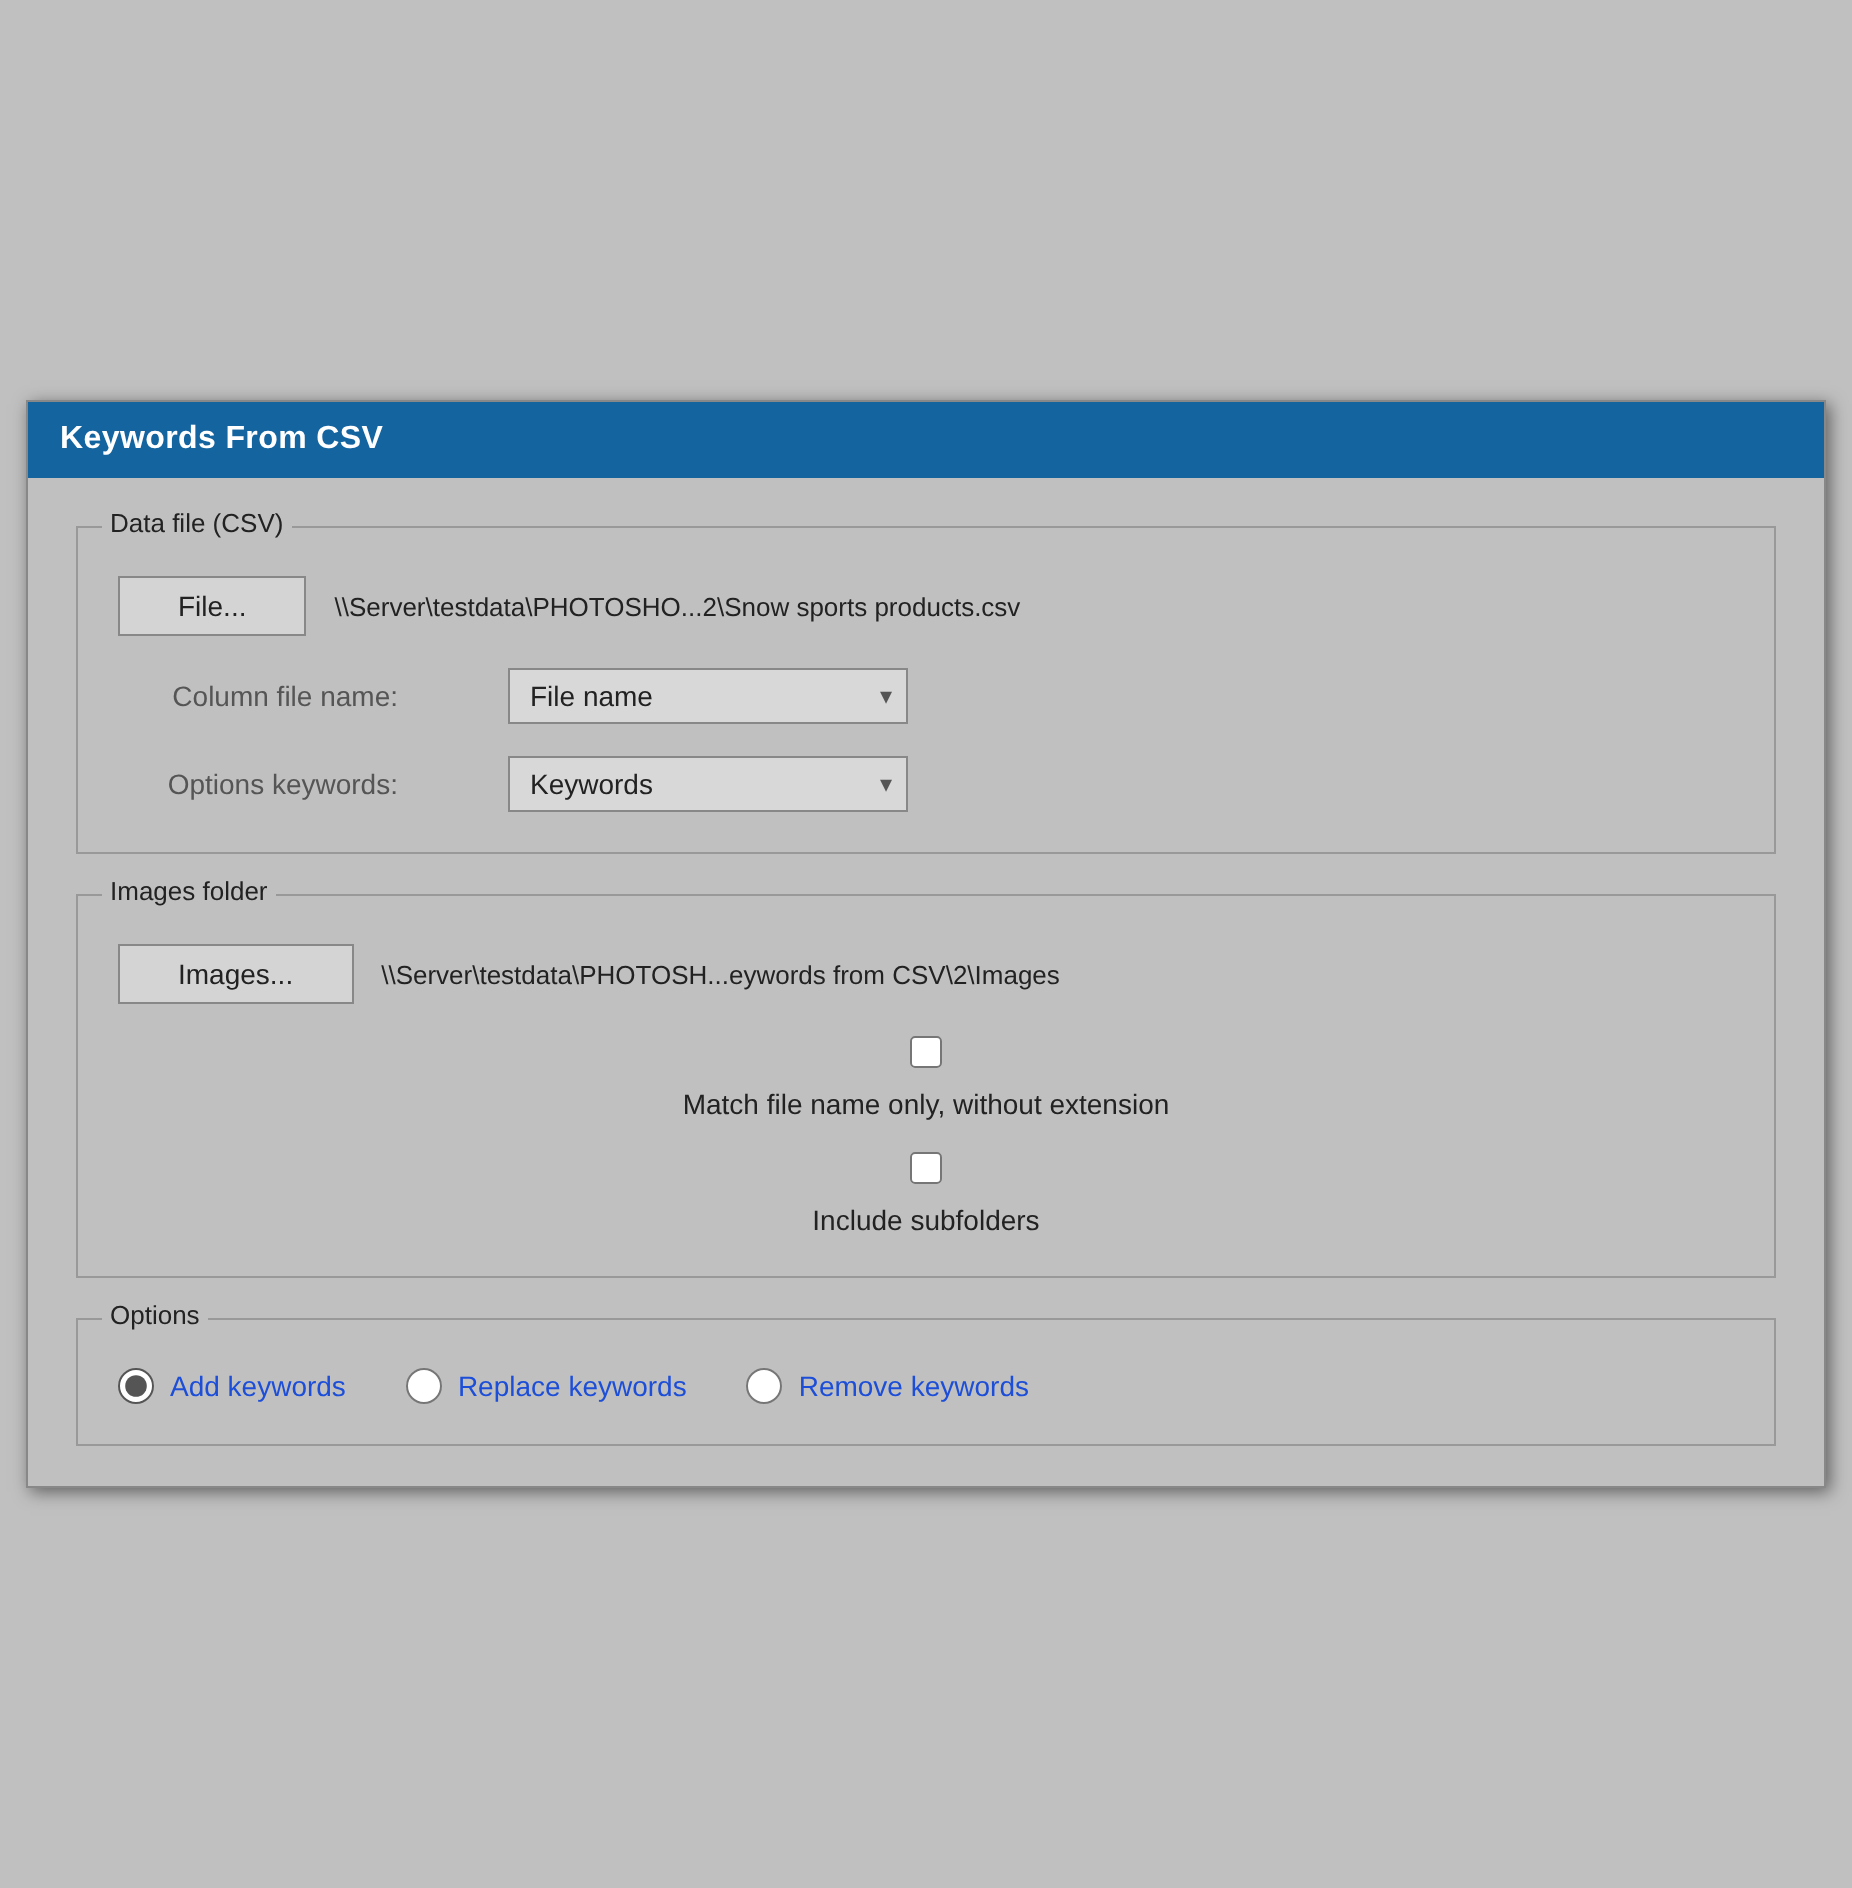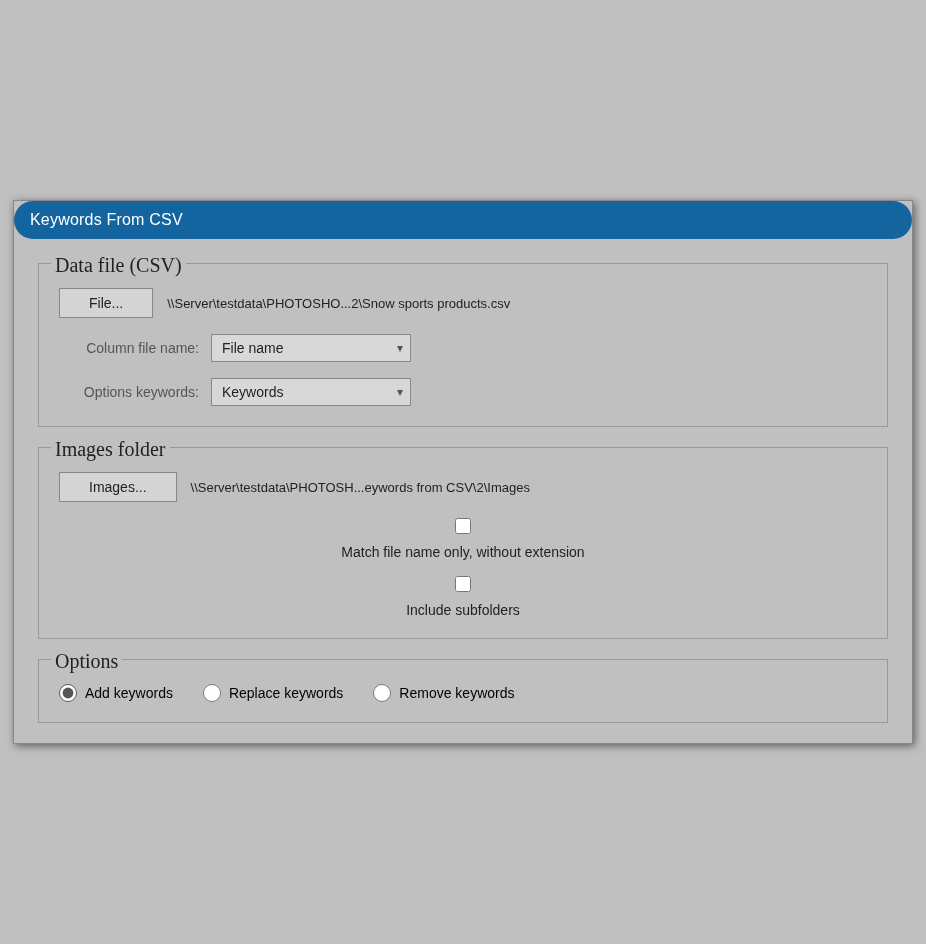--- a/index.html
+++ b/index.html
@@ -25,23 +25,22 @@
       background: #c0c0c0;
       border: 1px solid #888;
       box-shadow: 2px 2px 8px rgba(0,0,0,0.5);
     }
 
     .title-bar {
       background: #1464a0;
       color: white;
       padding: 10px 16px;
       font-size: 16px;
-      font-weight: 400;
+      font-weight: 700;
       letter-spacing: 0.2px;
-      border-radius: 19px;
     }
 
     .dialog-body {
       padding: 24px 24px 20px 24px;
       display: flex;
       flex-direction: column;
       gap: 20px;
     }
 
     .group-box {
@@ -50,23 +49,22 @@
       position: relative;
       background: #c0c0c0;
     }
 
     .group-label {
       position: absolute;
       top: -10px;
       left: 12px;
       background: #c0c0c0;
       padding: 0 4px;
-      font-size: 20px;
-      color: #222;
-      font-family: Liberation Serif, serif;
+      font-size: 13px;
+      color: #222;
     }
 
     .group-content {
       margin-top: 8px;
       display: flex;
       flex-direction: column;
       gap: 16px;
     }
 
     .file-row {
@@ -117,20 +115,21 @@
       appearance: none;
       -webkit-appearance: none;
       background: #d8d8d8;
       border: 1px solid #888;
       padding: 5px 30px 5px 10px;
       font-size: 14px;
       color: #222;
       cursor: pointer;
       min-width: 200px;
       position: relative;
+      margin-left: 43px;
     }
 
     .dropdown-wrapper {
       position: relative;
       display: inline-block;
     }
 
     .dropdown-wrapper::after {
       content: '▾';
       position: absolute;
@@ -177,21 +176,21 @@
 
     .radio-row input[type="radio"] {
       width: 18px;
       height: 18px;
       cursor: pointer;
       accent-color: #555;
     }
 
     .radio-label {
       font-size: 14px;
-      color: #000000;
+      color: #1d4ed8;
       cursor: pointer;
     }
 
     .button-row {
       display: flex;
       justify-content: center;
       gap: 20px;
       padding: 8px 0 4px 0;
     }
   </style>

